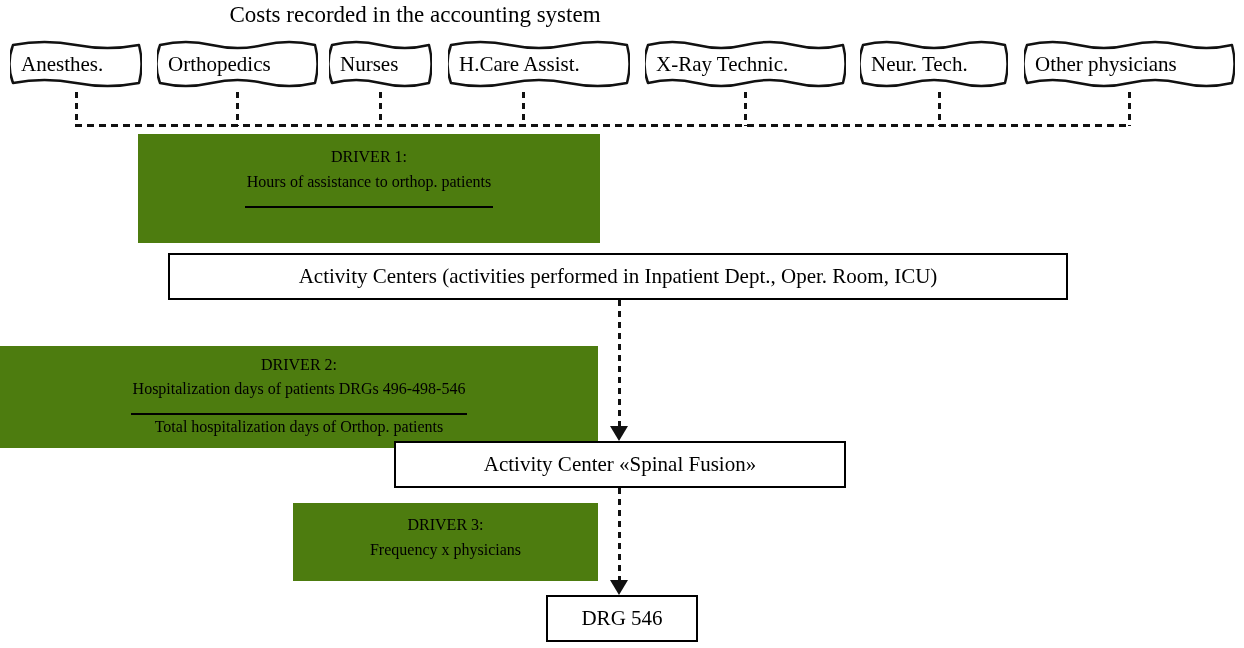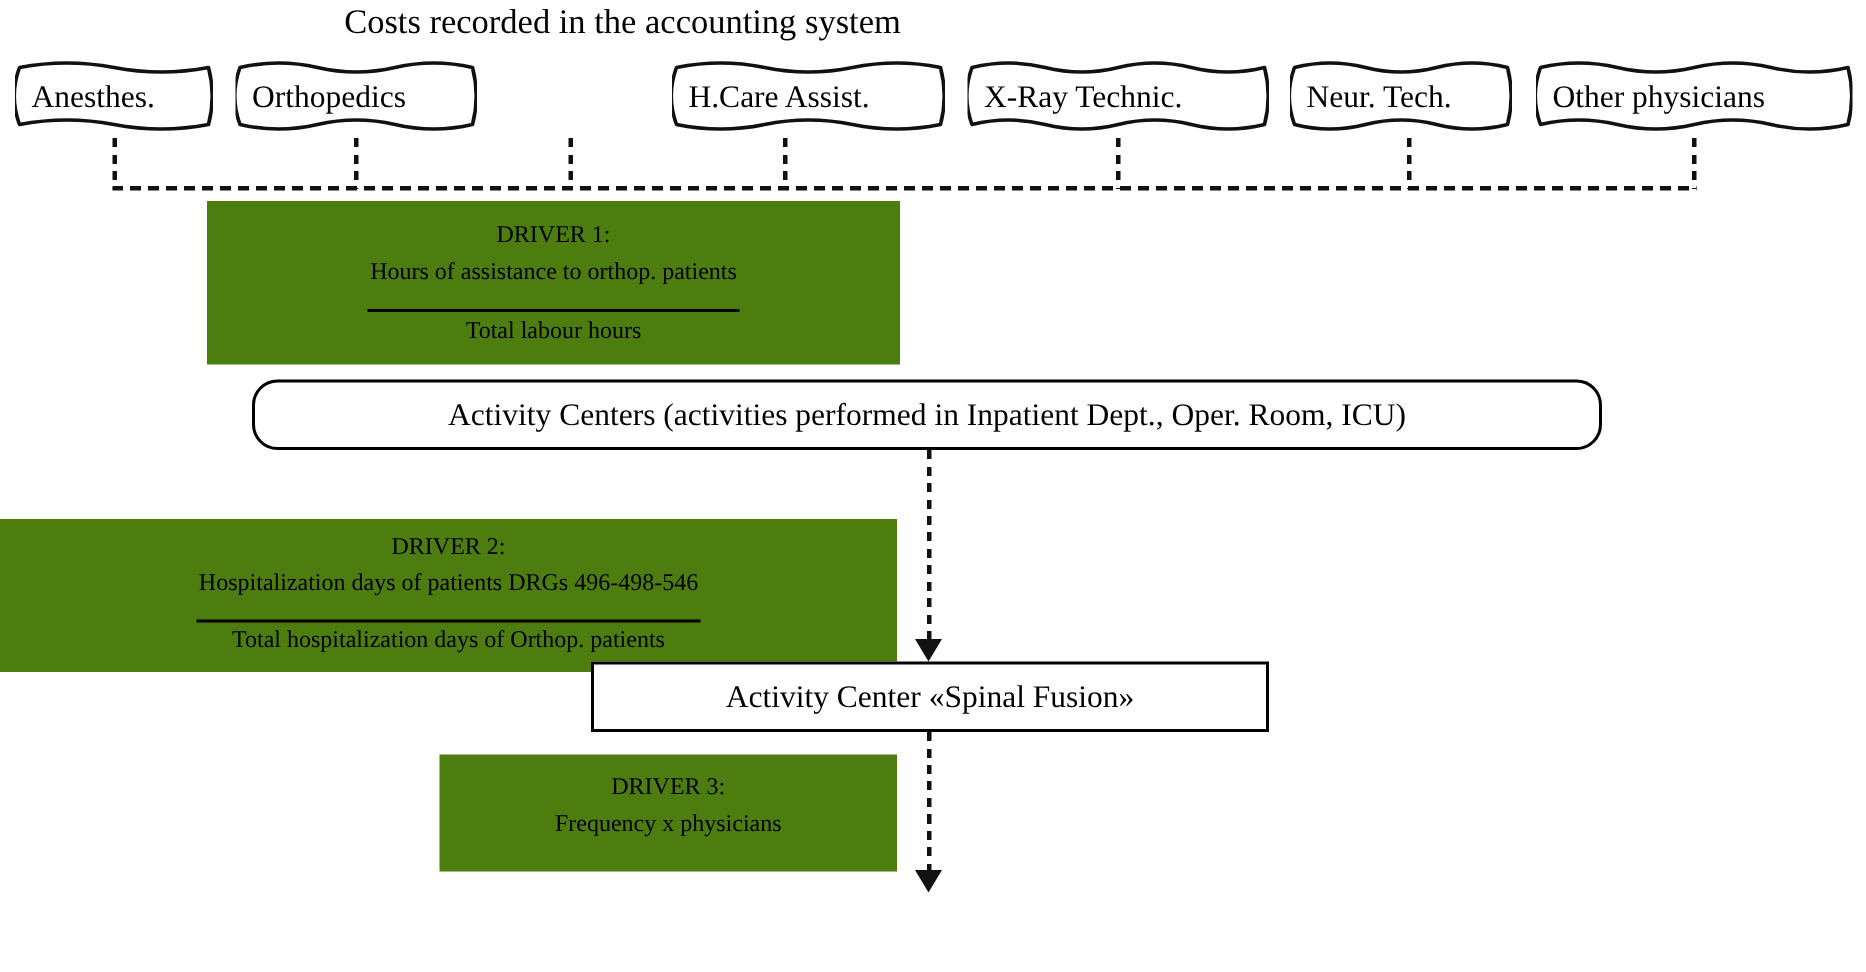--- a/index.html
+++ b/index.html
@@ -61,21 +61,21 @@
   #driver3{left:293px;top:503px;width:305px;height:69px;padding-top:9px;line-height:25px;}
   
   .node{
     border:2px solid #000;
     background:#fff;
     text-align:center;
     font-size:21px;
     box-sizing:border-box;
     white-space:nowrap;
   }
-  #node-activity-centers{left:168px;top:253px;width:900px;height:47px;line-height:43px;border-radius:17px;}
+  #node-activity-centers{left:168px;top:253px;width:900px;height:47px;line-height:43px;}
   #node-spinal{left:394px;top:441px;width:452px;height:47px;line-height:43px;}
   #node-drg{left:546px;top:595px;width:152px;height:47px;line-height:43px;}
 </style>
 </head>
 <body>
 
 <div id="stage">
 
   <div class="abs" id="title">Costs recorded in the accounting system</div>
 
@@ -83,20 +83,26 @@
       <svg width="132" height="56" viewBox="0 0 132 56" class="wavy-svg">
         <path d="M 3 9 q 31.5 -6 63 0 q 31.5 6 63 0 q 5 19 0 38 q -31.5 6 -63 0 q -31.5 -6 -63 0 q -7 -19 0 -38 Z" fill="#ffffff" stroke="#111111" stroke-width="2.4" stroke-linejoin="round"></path>
       </svg>
       <span class="lbl">Anesthes.</span>
     </div>
   <div class="abs wavy-box" style="left:157px;width:185px;">
       <svg width="161" height="56" viewBox="0 0 161 56" class="wavy-svg">
         <path d="M 3 9 q 25.833333333333332 -6 51.666666666666664 0 q 25.833333333333332 6 51.666666666666664 0 q 25.833333333333332 -6 51.666666666666664 0 q 5 19 0 38 q -25.833333333333332 6 -51.666666666666664 0 q -25.833333333333332 -6 -51.666666666666664 0 q -25.833333333333332 6 -51.666666666666664 0 q -7 -19 0 -38 Z" fill="#ffffff" stroke="#111111" stroke-width="2.4" stroke-linejoin="round"></path>
       </svg>
       <span class="lbl">Orthopedics</span>
+    </div>
+  <div class="abs wavy-box" style="left:329px;width:103px;">
+      <svg width="103" height="56" viewBox="0 0 103 56" class="wavy-svg">
+        <path d="M 3 9 q 24.25 -6 48.5 0 q 24.25 6 48.5 0 q 5 19 0 38 q -24.25 6 -48.5 0 q -24.25 -6 -48.5 0 q -7 -19 0 -38 Z" fill="#ffffff" stroke="#111111" stroke-width="2.4" stroke-linejoin="round"></path>
+      </svg>
+      <span class="lbl">Nurses</span>
     </div>
   <div class="abs wavy-box" style="left:448px;width:182px;">
       <svg width="182" height="56" viewBox="0 0 182 56" class="wavy-svg">
         <path d="M 3 9 q 29.333333333333332 -6 58.666666666666664 0 q 29.333333333333332 6 58.666666666666664 0 q 29.333333333333332 -6 58.666666666666664 0 q 5 19 0 38 q -29.333333333333332 6 -58.666666666666664 0 q -29.333333333333332 -6 -58.666666666666664 0 q -29.333333333333332 6 -58.666666666666664 0 q -7 -19 0 -38 Z" fill="#ffffff" stroke="#111111" stroke-width="2.4" stroke-linejoin="round"></path>
       </svg>
       <span class="lbl">H.Care Assist.</span>
     </div>
   <div class="abs wavy-box" style="left:645px;width:201px;">
       <svg width="201" height="56" viewBox="0 0 201 56" class="wavy-svg">
         <path d="M 3 9 q 24.375 -6 48.75 0 q 24.375 6 48.75 0 q 24.375 -6 48.75 0 q 24.375 6 48.75 0 q 5 19 0 38 q -24.375 6 -48.75 0 q -24.375 -6 -48.75 0 q -24.375 6 -48.75 0 q -24.375 -6 -48.75 0 q -7 -19 0 -38 Z" fill="#ffffff" stroke="#111111" stroke-width="2.4" stroke-linejoin="round"></path>
@@ -122,21 +128,20 @@
   <div class="abs vdash" style="left:522px;top:92px;height:34px;"></div>
   <div class="abs vdash" style="left:744px;top:92px;height:34px;"></div>
   <div class="abs vdash" style="left:938px;top:92px;height:34px;"></div>
   <div class="abs vdash" style="left:1128px;top:92px;height:34px;"></div>
 
   <div class="abs hdash" style="left:75px;top:124px;width:1056px;"></div>
 
   <div class="abs driver" id="driver1">
     <div>DRIVER 1:</div>
     <div><span class="num">Hours of assistance to orthop. patients</span></div>
-    <div>Total labour hours</div>
   </div>
 
   <div class="abs node" id="node-activity-centers">Activity Centers (activities performed in Inpatient Dept., Oper. Room, ICU)</div>
 
   <div class="abs driver" id="driver2">
     <div>DRIVER 2:</div>
     <div><span class="num">Hospitalization days of patients DRGs 496-498-546</span></div>
     <div>Total hospitalization days of Orthop. patients</div>
   </div>
 
@@ -146,14 +151,15 @@
   <div class="abs node" id="node-spinal">Activity Center «Spinal Fusion»</div>
 
   <div class="abs driver" id="driver3">
     <div>DRIVER 3:</div>
     <div>Frequency x physicians</div>
   </div>
 
   <div class="abs vdash" style="left:618px;top:488px;height:93px;"></div>
   <div class="abs arrowhead" style="left:610px;top:580px;"></div>
 
+  <div class="abs node" id="node-drg">DRG 546</div>
 
 </div>
 
 </body></html>

